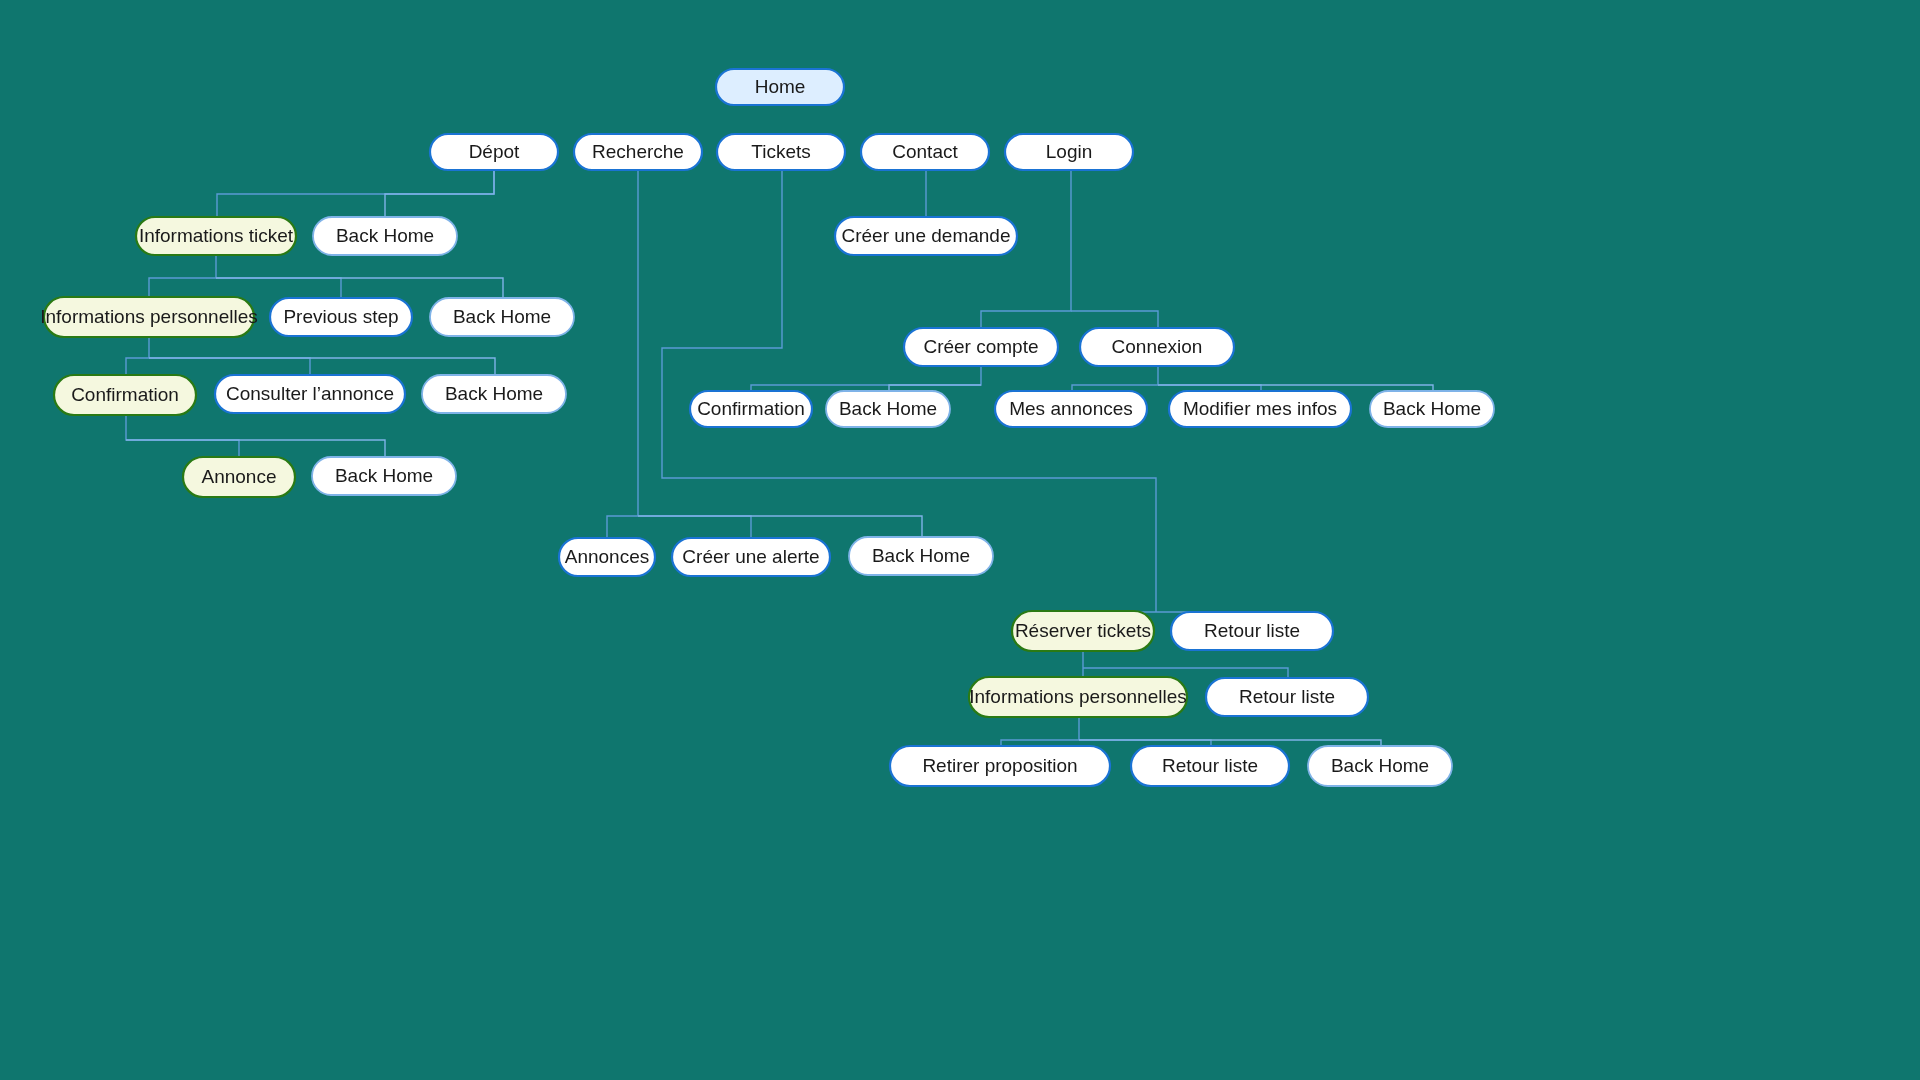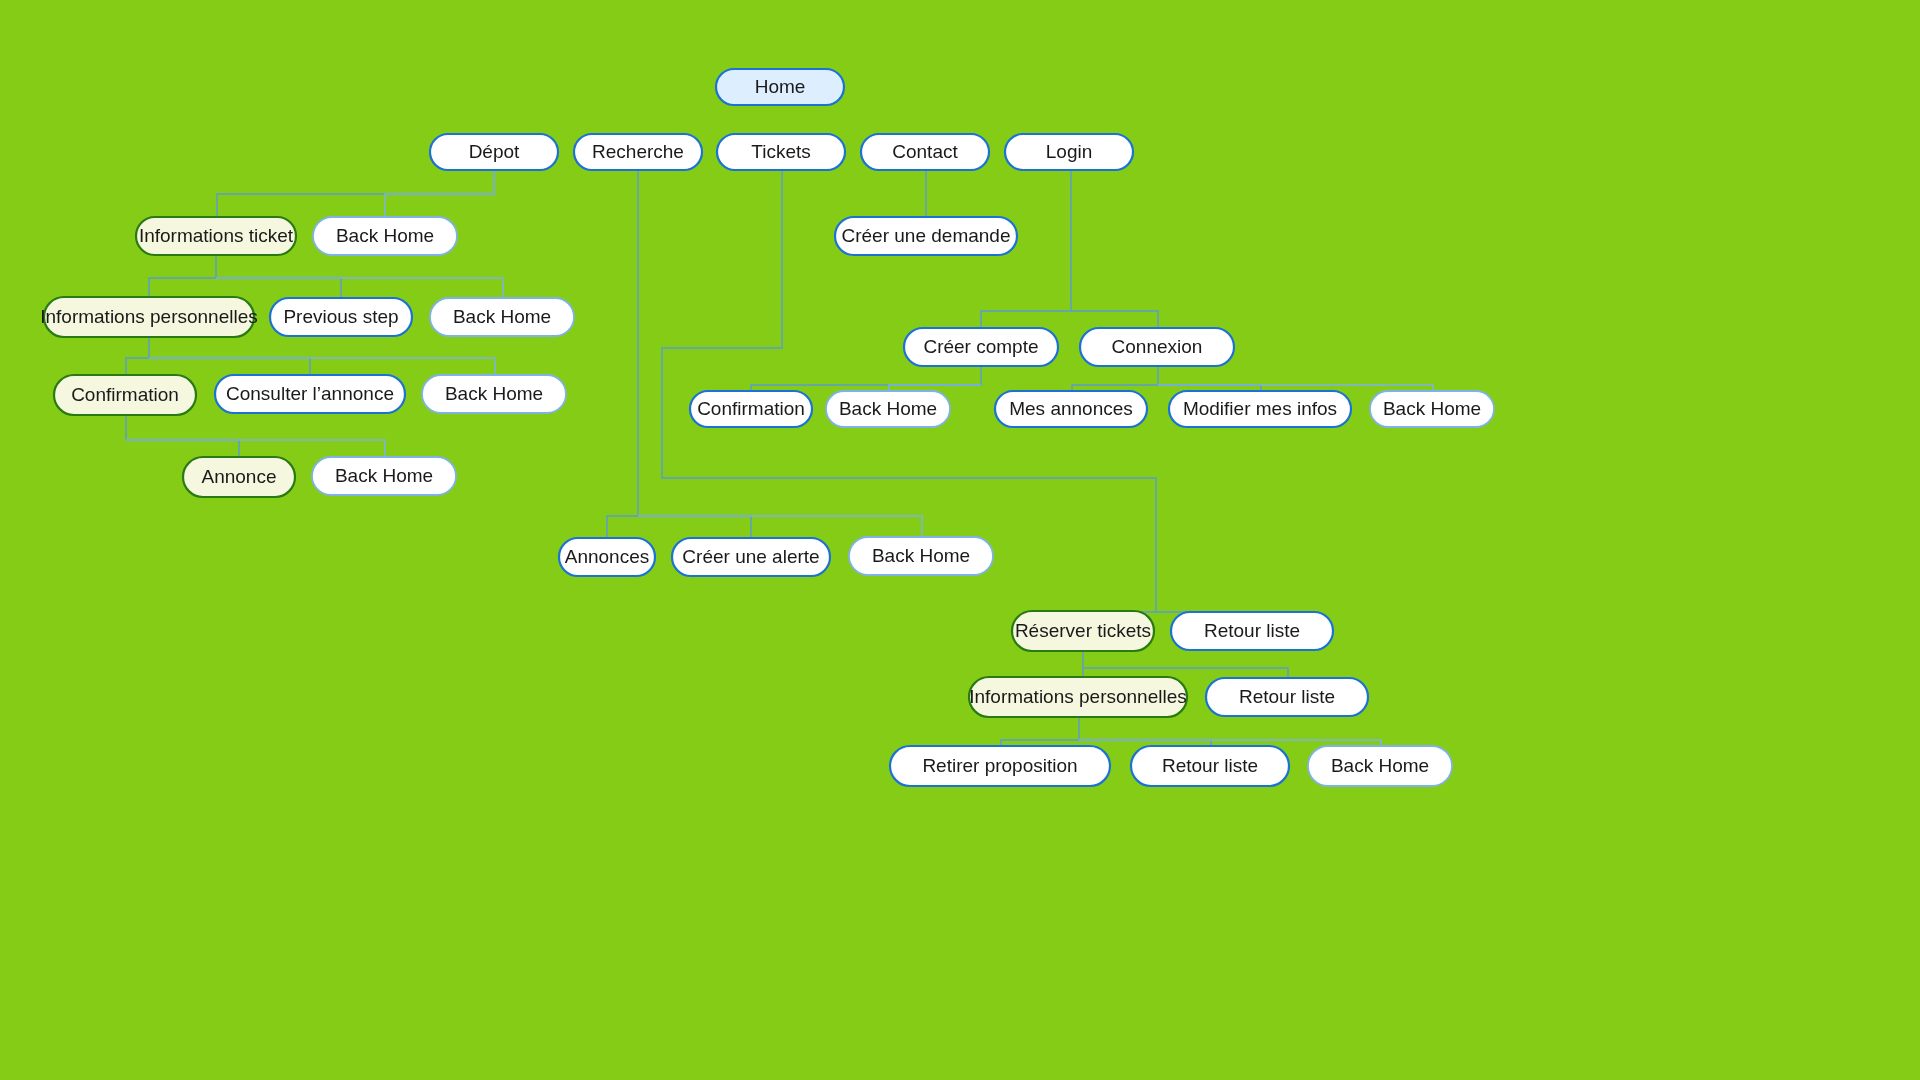--- a/index.html
+++ b/index.html
@@ -8,21 +8,21 @@
     background: #ffffff;
     width: 1920px;
     height: 1080px;
     overflow: hidden;
     font-family: "Liberation Sans", sans-serif;
   }
   #diagram-root {
     position: relative;
     width: 1920px;
     height: 1080px;
-    background: #84cc16;
+    background: #0f766e;
   }
   #diagram-svg {
     position: absolute;
     top: 0; left: 0;
     width: 1920px;
     height: 1080px;
   }
   .node-label {
     font-family: "Liberation Sans", sans-serif;
     fill: #1a1a1a;

